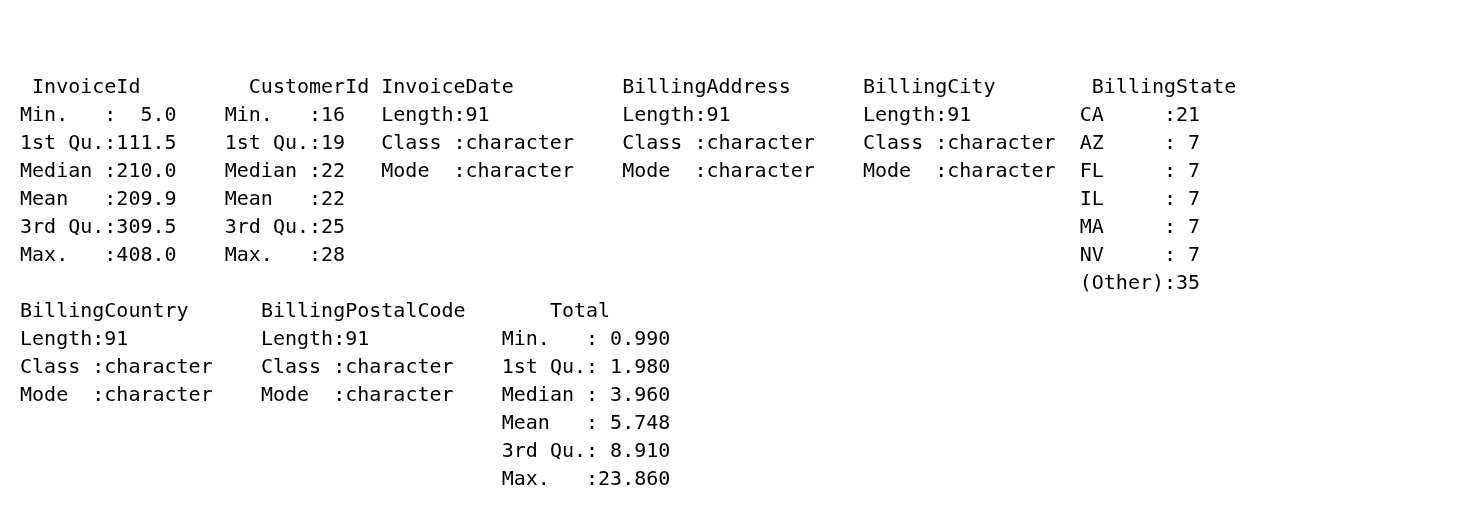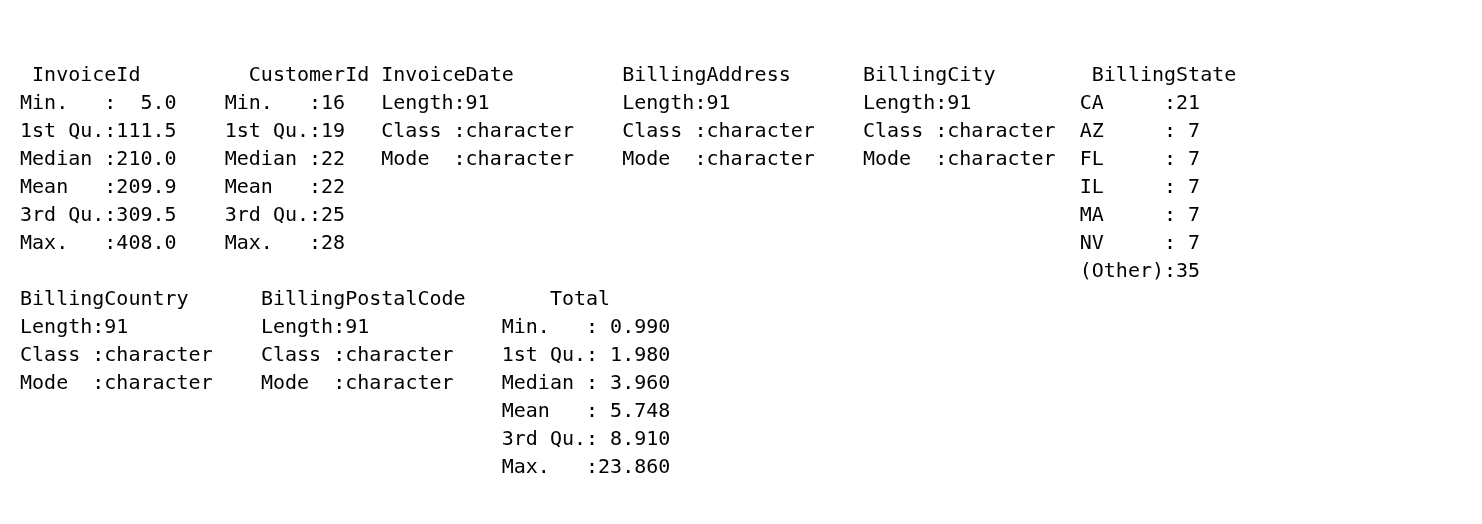--- a/index.html
+++ b/index.html
@@ -5,21 +5,21 @@
     * { margin: 0; padding: 0; box-sizing: border-box; }
     body {
       font-family: "Menlo", "Consolas", "DejaVu Sans Mono", "Courier New", monospace;
       font-size: 20px;
       line-height: 1.4;
       color: #000;
       background: #fff;
       white-space: pre;
       padding: 4px 8px;
     }
-    .summary-block { display: block; }
+    .summary-block { display: block; margin-top: 12px; }
   </style>
 </head>
 <body>
 
 <div class="summary-block"><span><span>  InvoiceId   </span>   <span>   CustomerId</span><span> InvoiceDate      </span>  <span> BillingAddress   </span>  <span> BillingCity      </span><span>  BillingState</span></span>
 <span><span> Min.   :  5.0</span>   <span> Min.   :16  </span><span> Length:91        </span>  <span> Length:91        </span>  <span> Length:91        </span><span> CA     :21  </span></span>
 <span><span> 1st Qu.:111.5</span>   <span> 1st Qu.:19  </span><span> Class :character </span>  <span> Class :character </span>  <span> Class :character </span><span> AZ     : 7  </span></span>
 <span><span> Median :210.0</span>   <span> Median :22  </span><span> Mode  :character </span>  <span> Mode  :character </span>  <span> Mode  :character </span><span> FL     : 7  </span></span>
 <span><span> Mean   :209.9</span>   <span> Mean   :22  </span><span>                  </span>  <span>                  </span>  <span>                  </span><span> IL     : 7  </span></span>
 <span><span> 3rd Qu.:309.5</span>   <span> 3rd Qu.:25  </span><span>                  </span>  <span>                  </span>  <span>                  </span><span> MA     : 7  </span></span>

